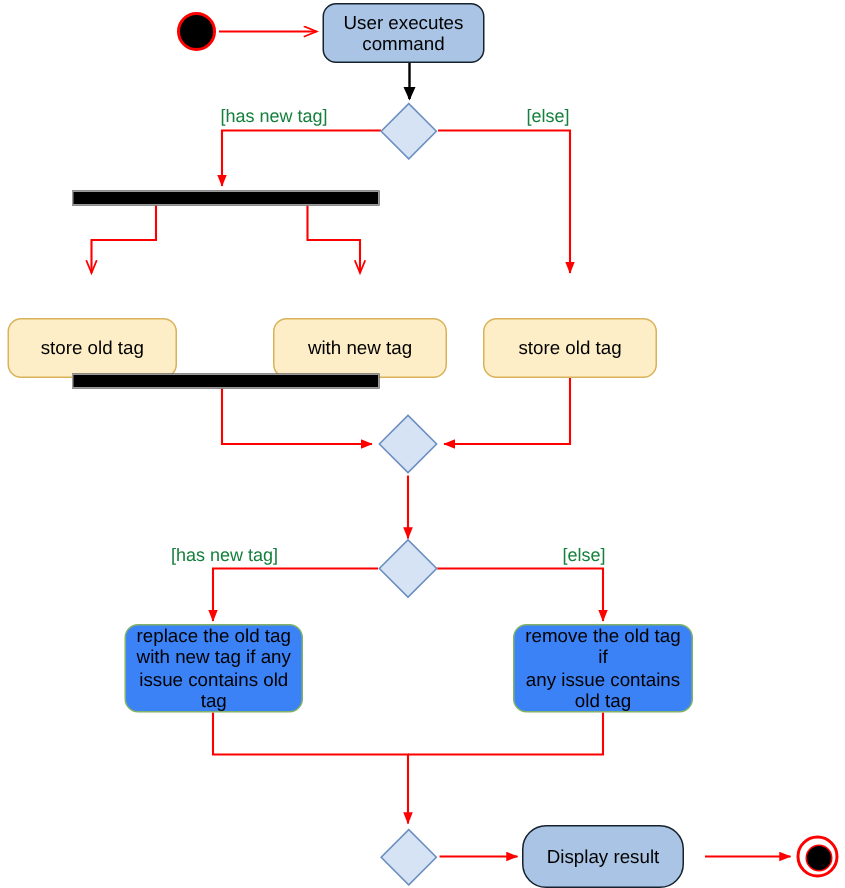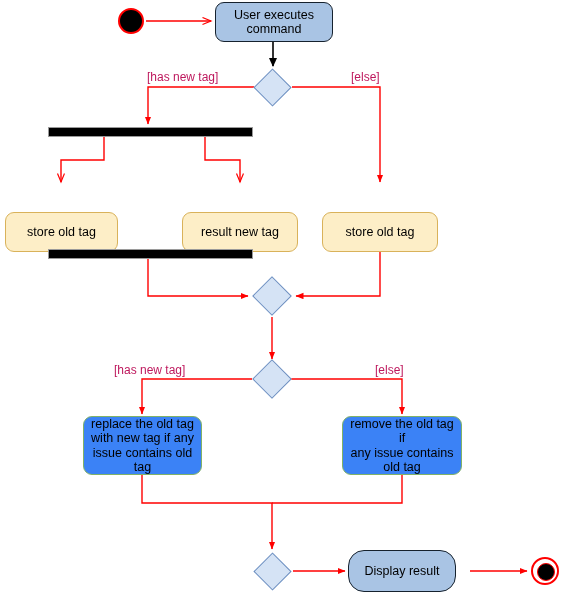--- a/index.html
+++ b/index.html
@@ -78,21 +78,21 @@
   .end-inner {
     position: absolute;
     border-radius: 50%;
     background: #000000;
     border: 1.6px solid #ff0000;
   }
   .edge-label {
     position: absolute;
     font-size: 12px;
     line-height: 13px;
-    color: #be185d;
+    color: #15803d;
     white-space: nowrap;
     z-index: 4;
   }
 </style>
 </head>
 <body>
 
 <div id="diagram-root">
 
   <svg id="edges" viewBox="0 0 563 592" xmlns="http://www.w3.org/2000/svg">
@@ -144,30 +144,30 @@
     </g>
 
     <g stroke="#000000" stroke-width="1.6" fill="none">
 
       <path d="M273,41 L273,66" marker-end="url(#arrowBlack)"></path>
     </g>
   </svg>
 
   <div class="node start-node" style="left:118px; top:8px; width:26px; height:26px;"></div>
 
-  <div class="node node-action blue-box" style="left:215px; top:2px; width:118px; height:40px;">User executes
+  <div class="node node-action blue-box" style="left:215px; top:2px; width:108px; height:40px;">User executes
 command</div>
 
   <div class="node diamond" style="left:259px; top:74px; width:27px; height:27px;"></div>
 
   <div class="node bar" style="left:48px; top:127px; width:205px; height:10px;"></div>
 
   <div class="node node-action yellow-box" style="left:5px; top:184px; width:113px; height:40px;">store old tag</div>
 
-  <div class="node node-action yellow-box" style="left:182px; top:184px; width:116px; height:40px;">result new tag</div>
+  <div class="node node-action yellow-box" style="left:182px; top:184px; width:116px; height:40px;">with new tag</div>
 
   <div class="node node-action yellow-box" style="left:322px; top:184px; width:116px; height:40px;">store old tag</div>
 
   <div class="node bar" style="left:48px; top:249px; width:205px; height:10px;"></div>
 
   <div class="node diamond" style="left:258px; top:282px; width:28px; height:28px;"></div>
 
   <div class="node diamond" style="left:258px; top:365px; width:28px; height:28px;"></div>
 
   <div class="node node-action green-box" style="left:83px; top:416px; width:119px; height:59px;">replace the old tag

